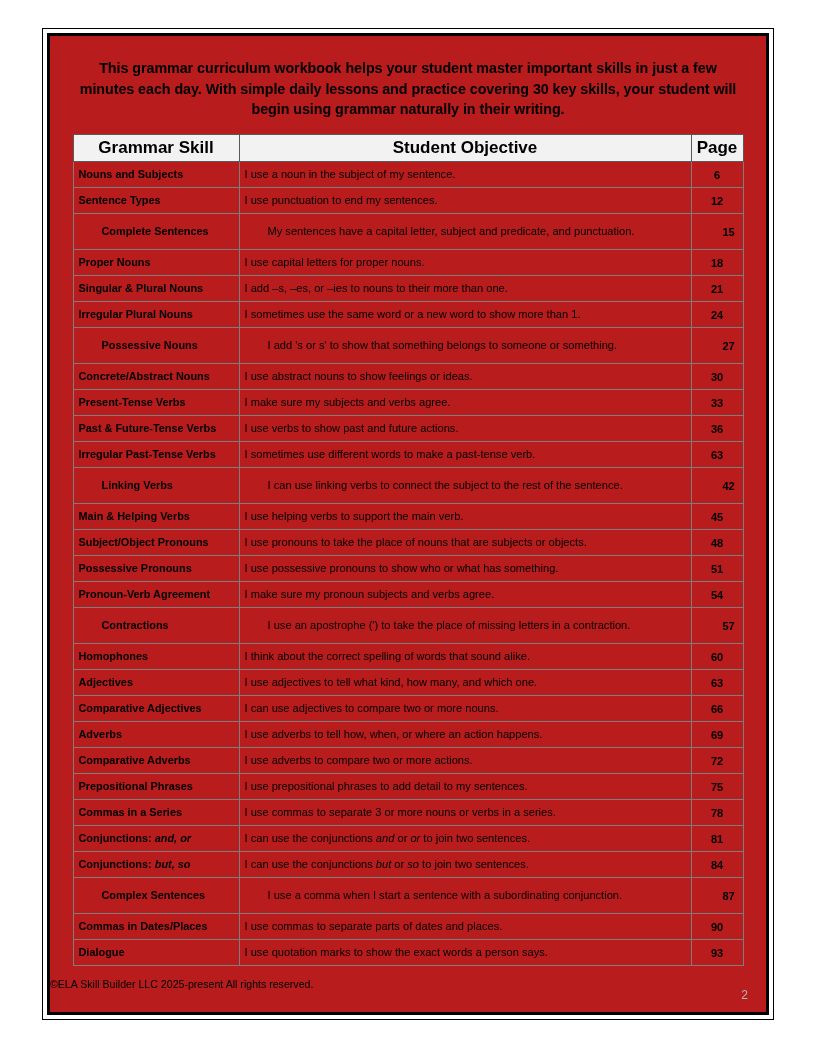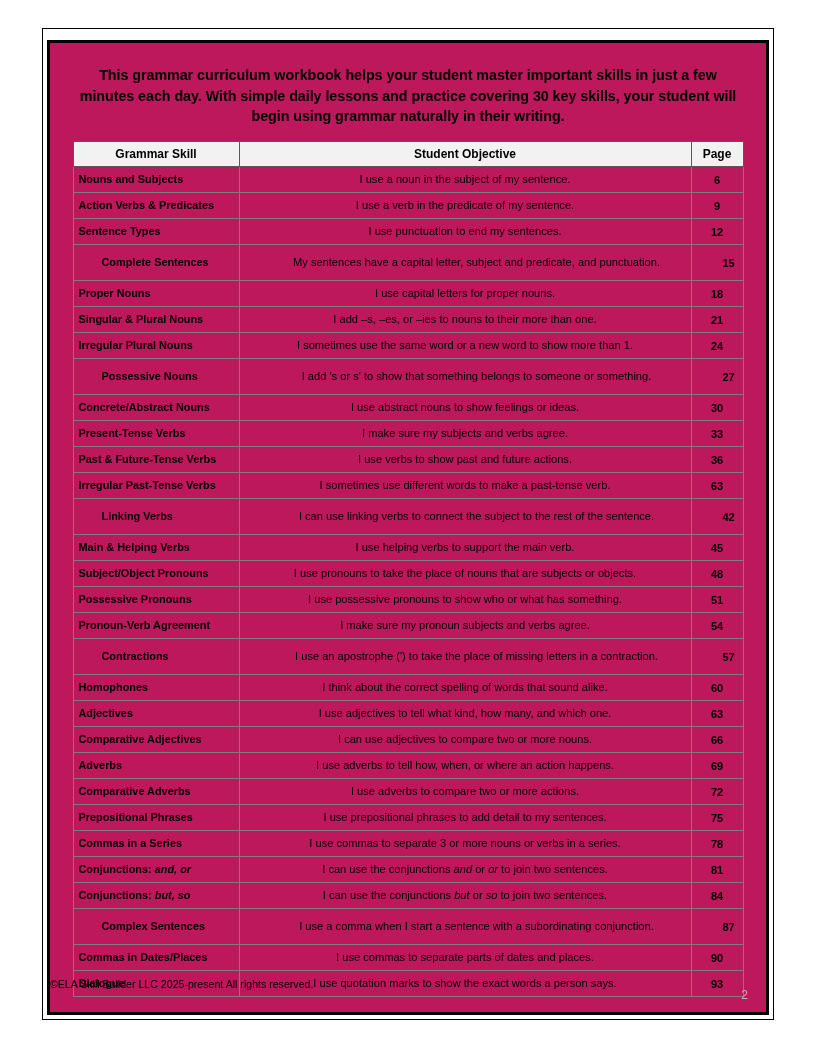--- a/index.html
+++ b/index.html
@@ -27,22 +27,21 @@
     background: #ffffff;
   }
   .page-frame-inner {
     position: absolute;
     left: 4px;
     top: 4px;
     right: 4px;
     bottom: 4px;
     border: 3px solid #000000;
     box-sizing: border-box;
-    background: #be185d;
-    margin-top: 7px;
+    background: #b91c1c;
   }
 
   .page-content {
     position: absolute;
     left: 0;
     top: 0;
     right: 0;
     bottom: 0;
     padding: 16px 22px 0 22px;
     box-sizing: border-box;
@@ -72,33 +71,33 @@
 
   table.skills th,
   table.skills td {
     border: 1px solid #7d7d7d;
     padding: 3px 5px;
     vertical-align: middle;
     box-sizing: border-box;
   }
   table.skills thead th {
     background: #f2f2f2;
-    font-size: 12px;
+    font-size: 17px;
     font-weight: bold;
     text-align: center;
     height: 25px;
     border-color: #595959;
   }
   td.skill {
     font-size: 10.9px;
     font-weight: bold;
     line-height: 1.25;
   }
   td.obj {
-    text-align: center;
+    text-align: left;
     font-size: 11.1px;
     font-weight: normal;
     line-height: 1.3;
   }
   td.page {
     text-align: center;
     font-size: 11px;
     font-weight: bold;
   }
   tr.r1 td { height: 26px; }
@@ -151,25 +150,20 @@
             <th>Page</th>
           </tr>
         </thead>
         <tbody id="skills-body">
             <tr class="r1">
               <td class="skill">Nouns and Subjects</td>
               <td class="obj">I use a noun in the subject of my sentence.</td>
               <td class="page">6</td>
             </tr>
             <tr class="r1">
-              <td class="skill">Action Verbs &amp; Predicates</td>
-              <td class="obj">I use a verb in the predicate of my sentence.</td>
-              <td class="page">9</td>
-            </tr>
-            <tr class="r1">
               <td class="skill">Sentence Types</td>
               <td class="obj">I use punctuation to end my sentences.</td>
               <td class="page">12</td>
             </tr>
             <tr class="r2">
               <td class="skill">Complete Sentences</td>
               <td class="obj">My sentences have a capital letter, subject and predicate, and punctuation.</td>
               <td class="page">15</td>
             </tr>
             <tr class="r1">

